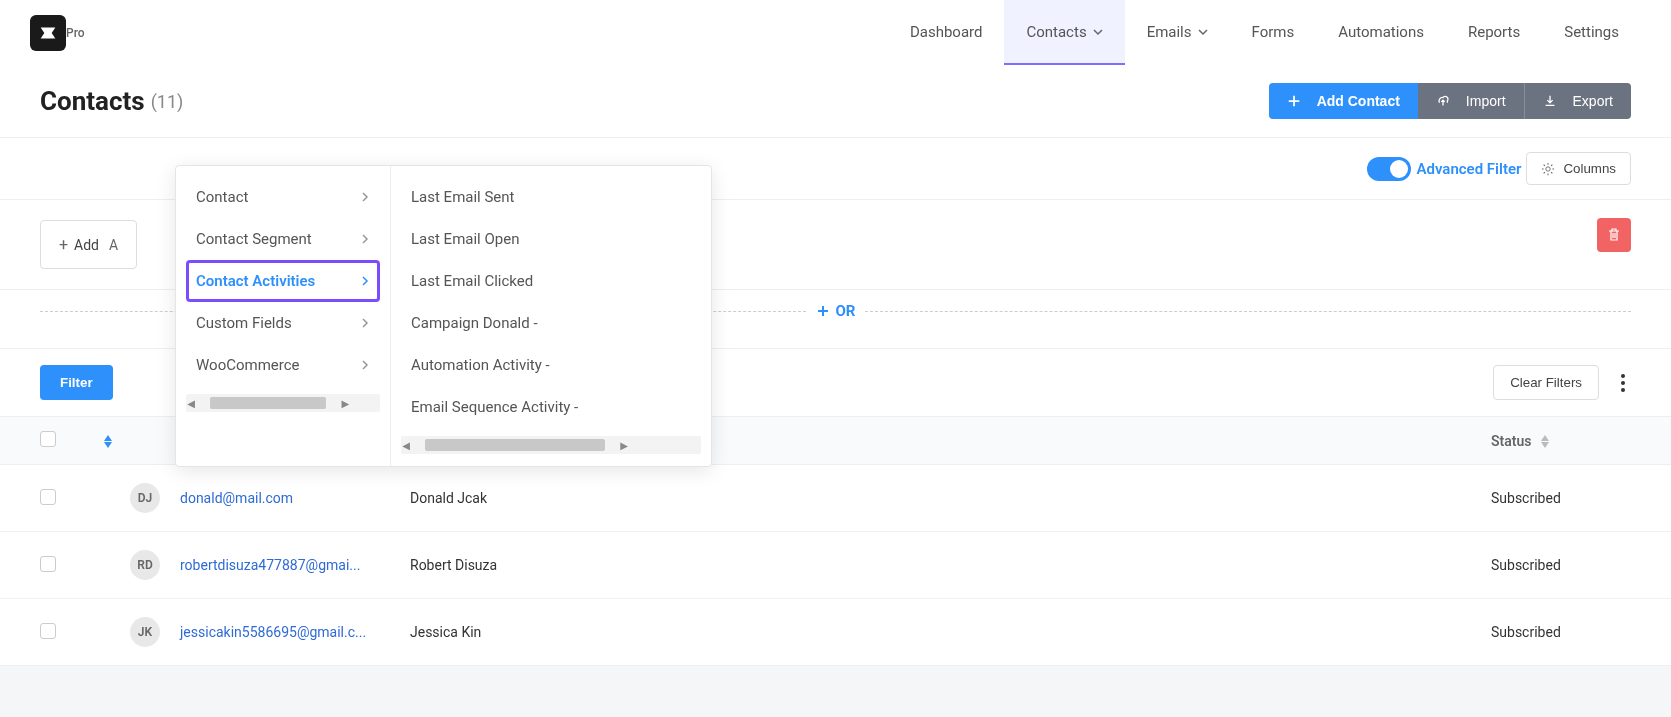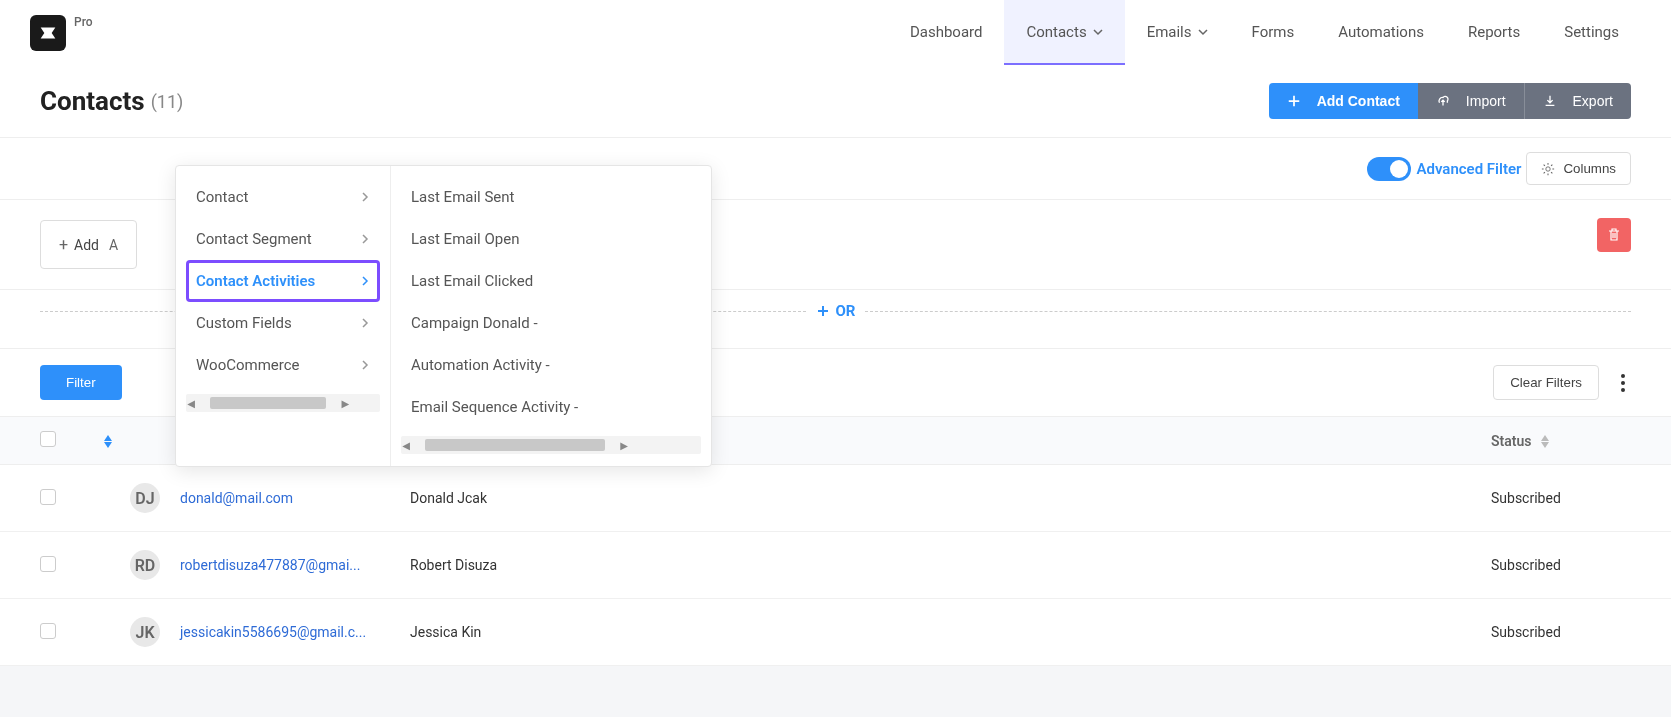--- a/index.html
+++ b/index.html
@@ -1,20 +1,20 @@
 <!DOCTYPE html>
 <html><head>
 <meta charset="utf-8">
 <style>
   * { box-sizing: border-box; margin: 0; padding: 0; }
   body { font-family: -apple-system, BlinkMacSystemFont, "Segoe UI", Roboto, sans-serif; background: #f5f6f8; color: #333; font-size: 14px; }
   
   
   .topnav { background: #fff; display: flex; align-items: center; height: 65px; padding: 0 30px; }
-  .logo-wrap { display: flex; gap: 8px; }
+  .logo-wrap { display: flex; align-items: center; }
   .logo { width: 36px; height: 36px; background: #1a1a1a; border-radius: 6px; display: flex; align-items: center; justify-content: center; }
   .logo svg { width: 22px; height: 22px; }
   .logo-pro { font-size: 12px; color: #666; font-weight: 500; }
   .nav-items { margin-left: auto; display: flex; align-items: stretch; height: 100%; }
   .nav-item { padding: 0 22px; display: flex; align-items: center; gap: 6px; color: #555; font-size: 15px; cursor: pointer; border-bottom: 2px solid transparent; }
   .nav-item.active { background: #f0f2ff; border-bottom: 2px solid #7c6fff; color: #555; }
   .chev-down { width: 10px; height: 10px; }
   
   
   .page-header { background: #fff; display: flex; align-items: center; padding: 18px 40px; margin: 0 0 0 0; border-bottom: 1px solid #eee; }
@@ -50,40 +50,40 @@
   .cascade-col:last-child { border-right: none; width: 320px; }
   .cascade-item { padding: 12px 20px; display: flex; align-items:center; justify-content: space-between; color: #555; font-size: 15px; cursor:pointer; }
   .cascade-item.active { color: #2e90fa; font-weight: 600; box-shadow: inset 0 0 0 3px #7c4dff; border-radius:4px; margin: 0 10px; padding: 12px 10px; }
   .cascade-item .chev-right { width: 10px; height: 10px; color: #999; }
   .cascade-scrollbar { height: 18px; background: #f3f3f3; margin: 8px 10px 2px; border-radius: 2px; position: relative; display:flex; align-items:center; }
   .cascade-scrollbar .thumb { height: 12px; background: #c8c8c8; border-radius: 2px; margin: 0 14px; flex:1; max-width: 60%; }
   .cascade-scrollbar .arrow-l, .cascade-scrollbar .arrow-r { width:10px; text-align:center; color:#888; font-size:10px; }
   
   
   .action-row { background:#fff; padding: 16px 40px; display:flex; align-items:center; border-bottom:1px solid #eee; }
-  .filter-btn { background:#2e90fa; color:#fff; border:none; padding: 10px 26px; border-radius:4px; font-weight:400; cursor:pointer;text-align:right; }
+  .filter-btn { background:#2e90fa; color:#fff; border:none; padding: 10px 20px; border-radius:4px; font-weight:700; cursor:pointer;text-align:right; }
   .clear-filters { margin-left:auto; background:#fff; border:1px solid #ddd; padding: 9px 16px; border-radius:4px; cursor:pointer; color:#444; }
   .kebab { margin-left: 16px; display:flex; flex-direction:column; gap:3px; cursor:pointer; padding:6px; }
   .kebab span { width:4px; height:4px; background:#333; border-radius:50%; }
   
   
   .table-wrap { background:#fff; }
   .thead { display:flex; align-items:center; padding: 14px 40px; background:#f9fafc; border-bottom:1px solid #eee; color:#666; font-weight:600; font-size:14px; }
   .col-check { width: 40px; }
   .col-sort { width: 50px; text-align:center; }
   .col-email { width: 230px; }
   .col-name { flex: 1; }
   .col-status { width: 140px; }
   .checkbox { width: 16px; height: 16px; border: 1px solid #ccc; border-radius: 3px; background:#fff; cursor:pointer; display:inline-block; }
   .sort-arrows { display:inline-flex; flex-direction:column; gap:1px; margin-left:6px; vertical-align:middle; }
   .sort-arrows svg { width:8px; height:6px; }
   .sort-toggle svg:first-child { color:#2e90fa; }
   .sort-toggle svg:last-child { color:#2e90fa; }
   .trow { display:flex; align-items:center; padding: 18px 40px; border-bottom:1px solid #f0f0f0; }
-  .avatar { width: 30px; height:30px; border-radius:50%; background:#e8e8e8; color:#666; font-size:16px; font-weight:600; display:flex; align-items:center; justify-content:center; margin-right: 20px; }
+  .avatar { width: 30px; height:30px; border-radius:50%; background:#e8e8e8; color:#666; font-size:12px; font-weight:600; display:flex; align-items:center; justify-content:center; margin-right: 20px; }
   .col-avatar { width: 50px; }
   .email-link { color:#2e6bd6; cursor:pointer; }
   
   .content { padding: 0; margin-top: 0; }
 </style>
 </head>
 <body>
 
 <div class="topnav">
   <div class="logo-wrap">

